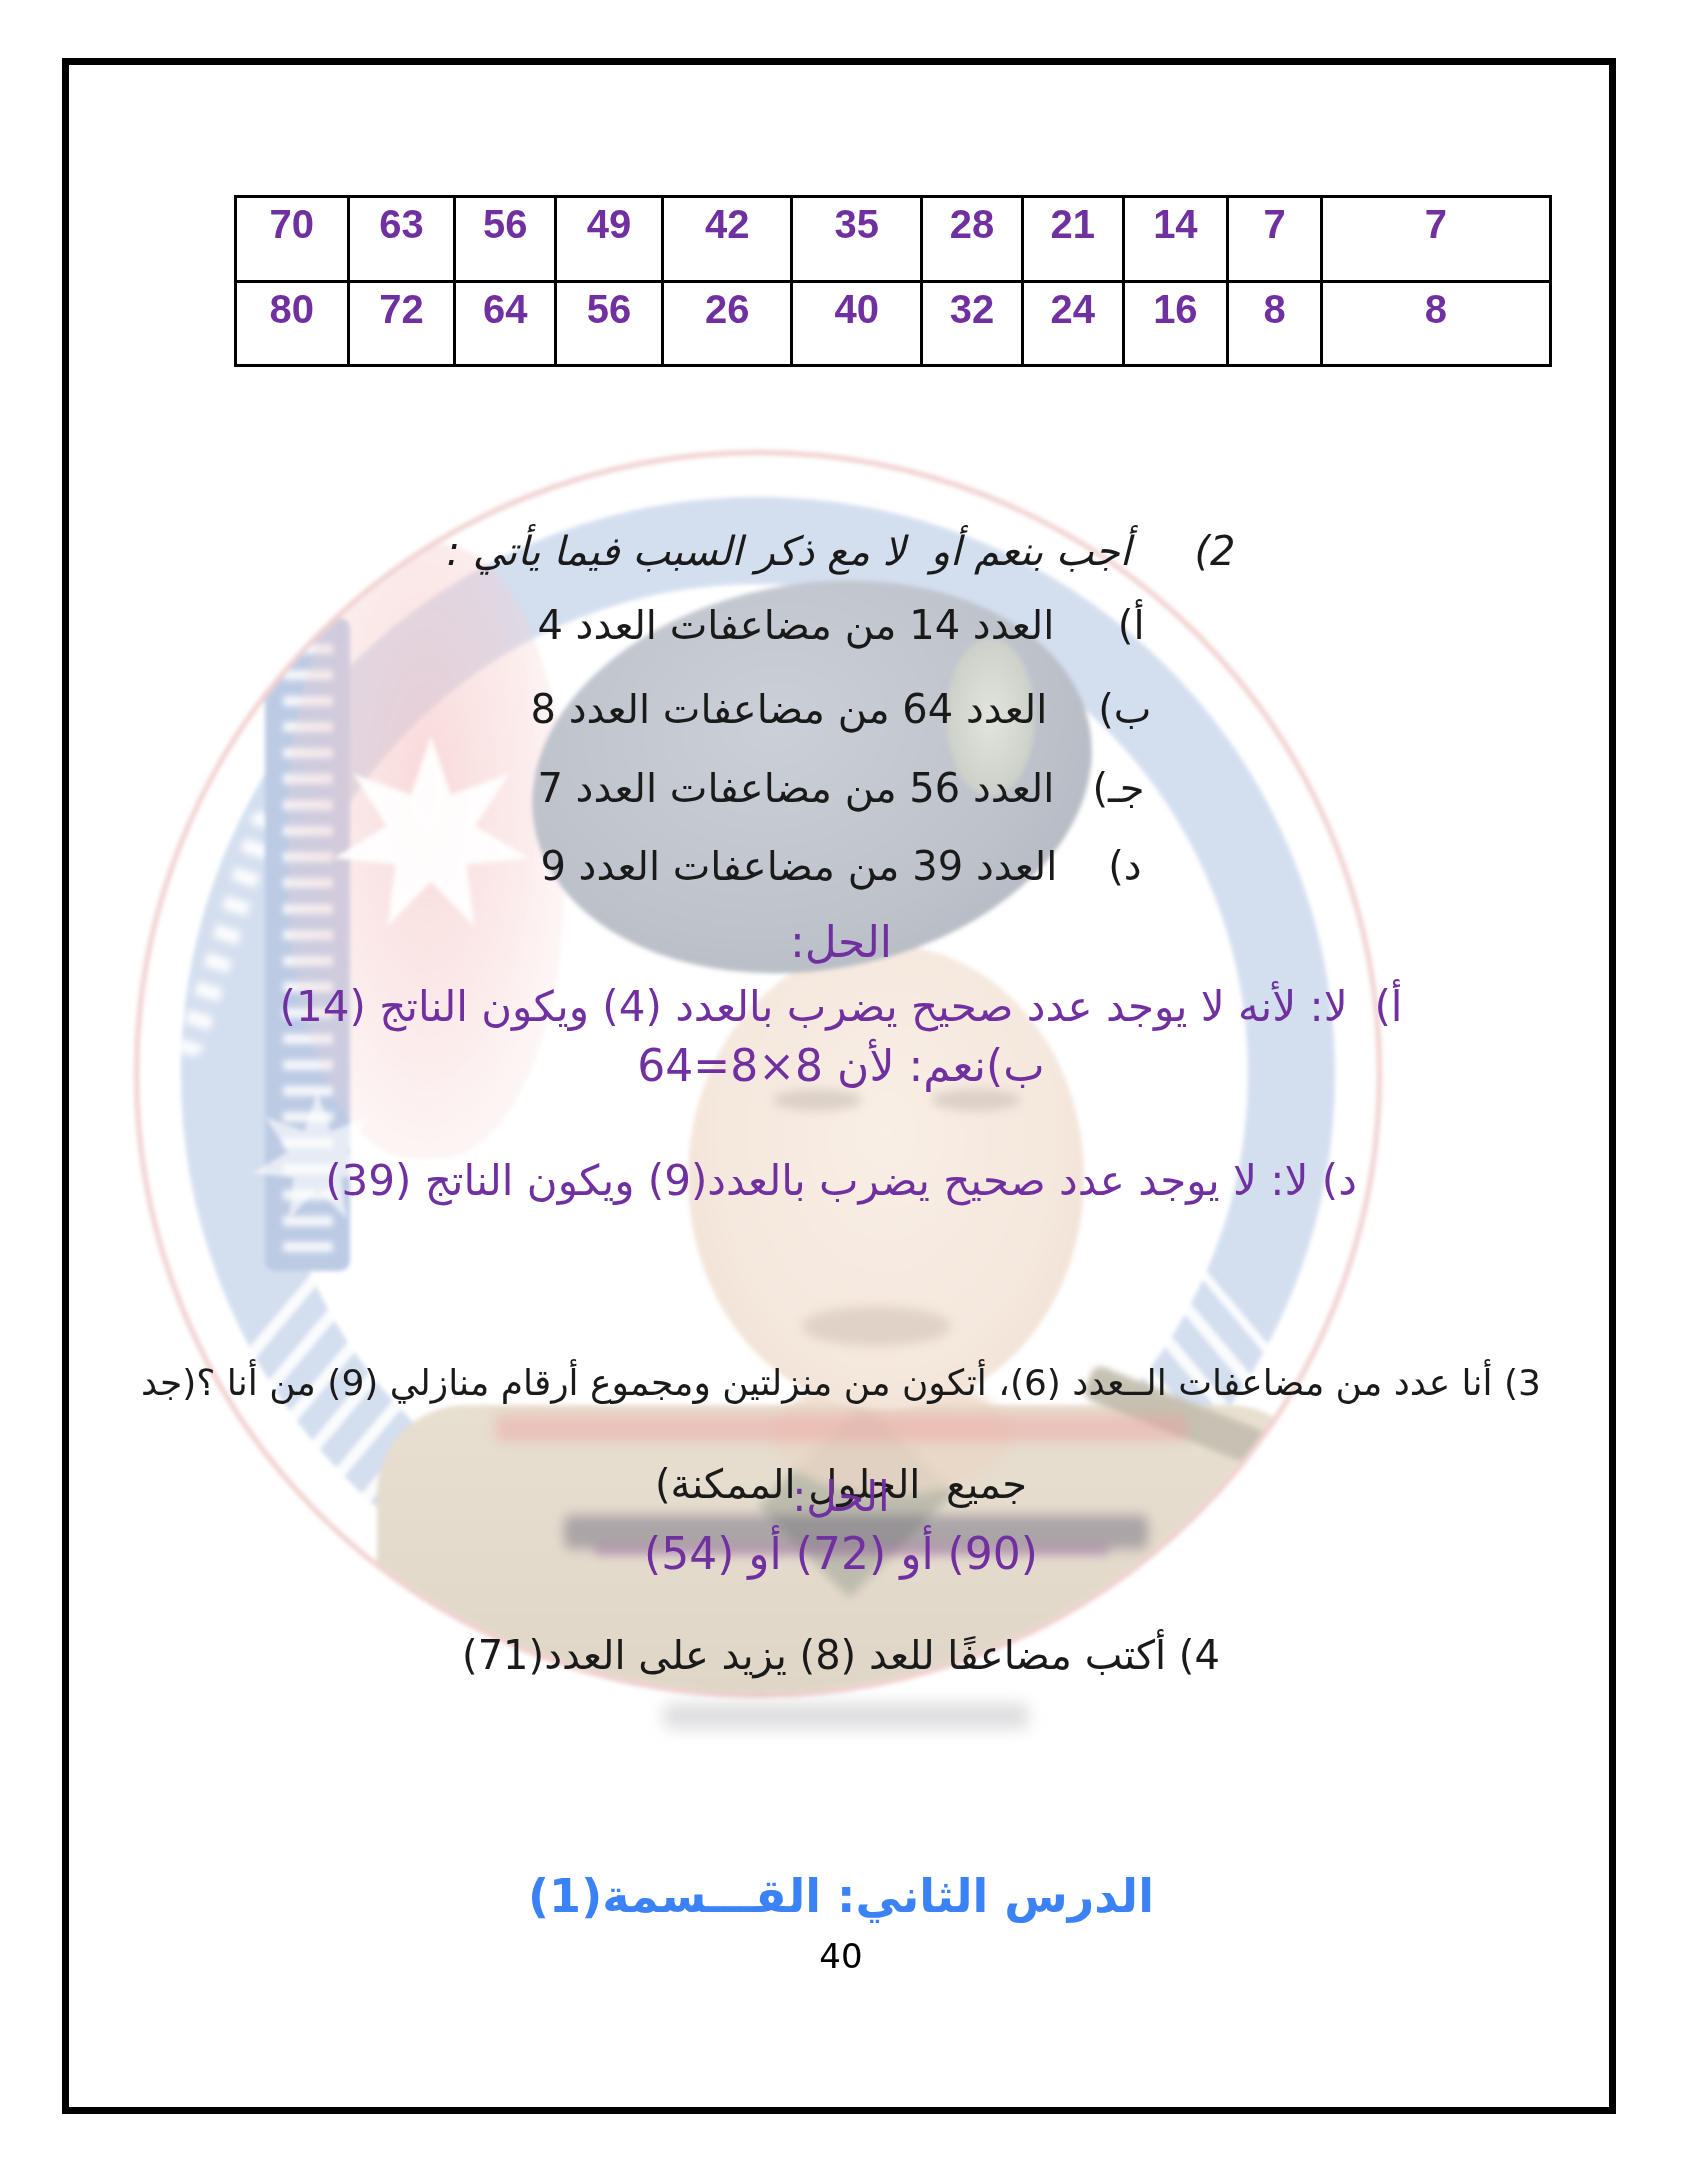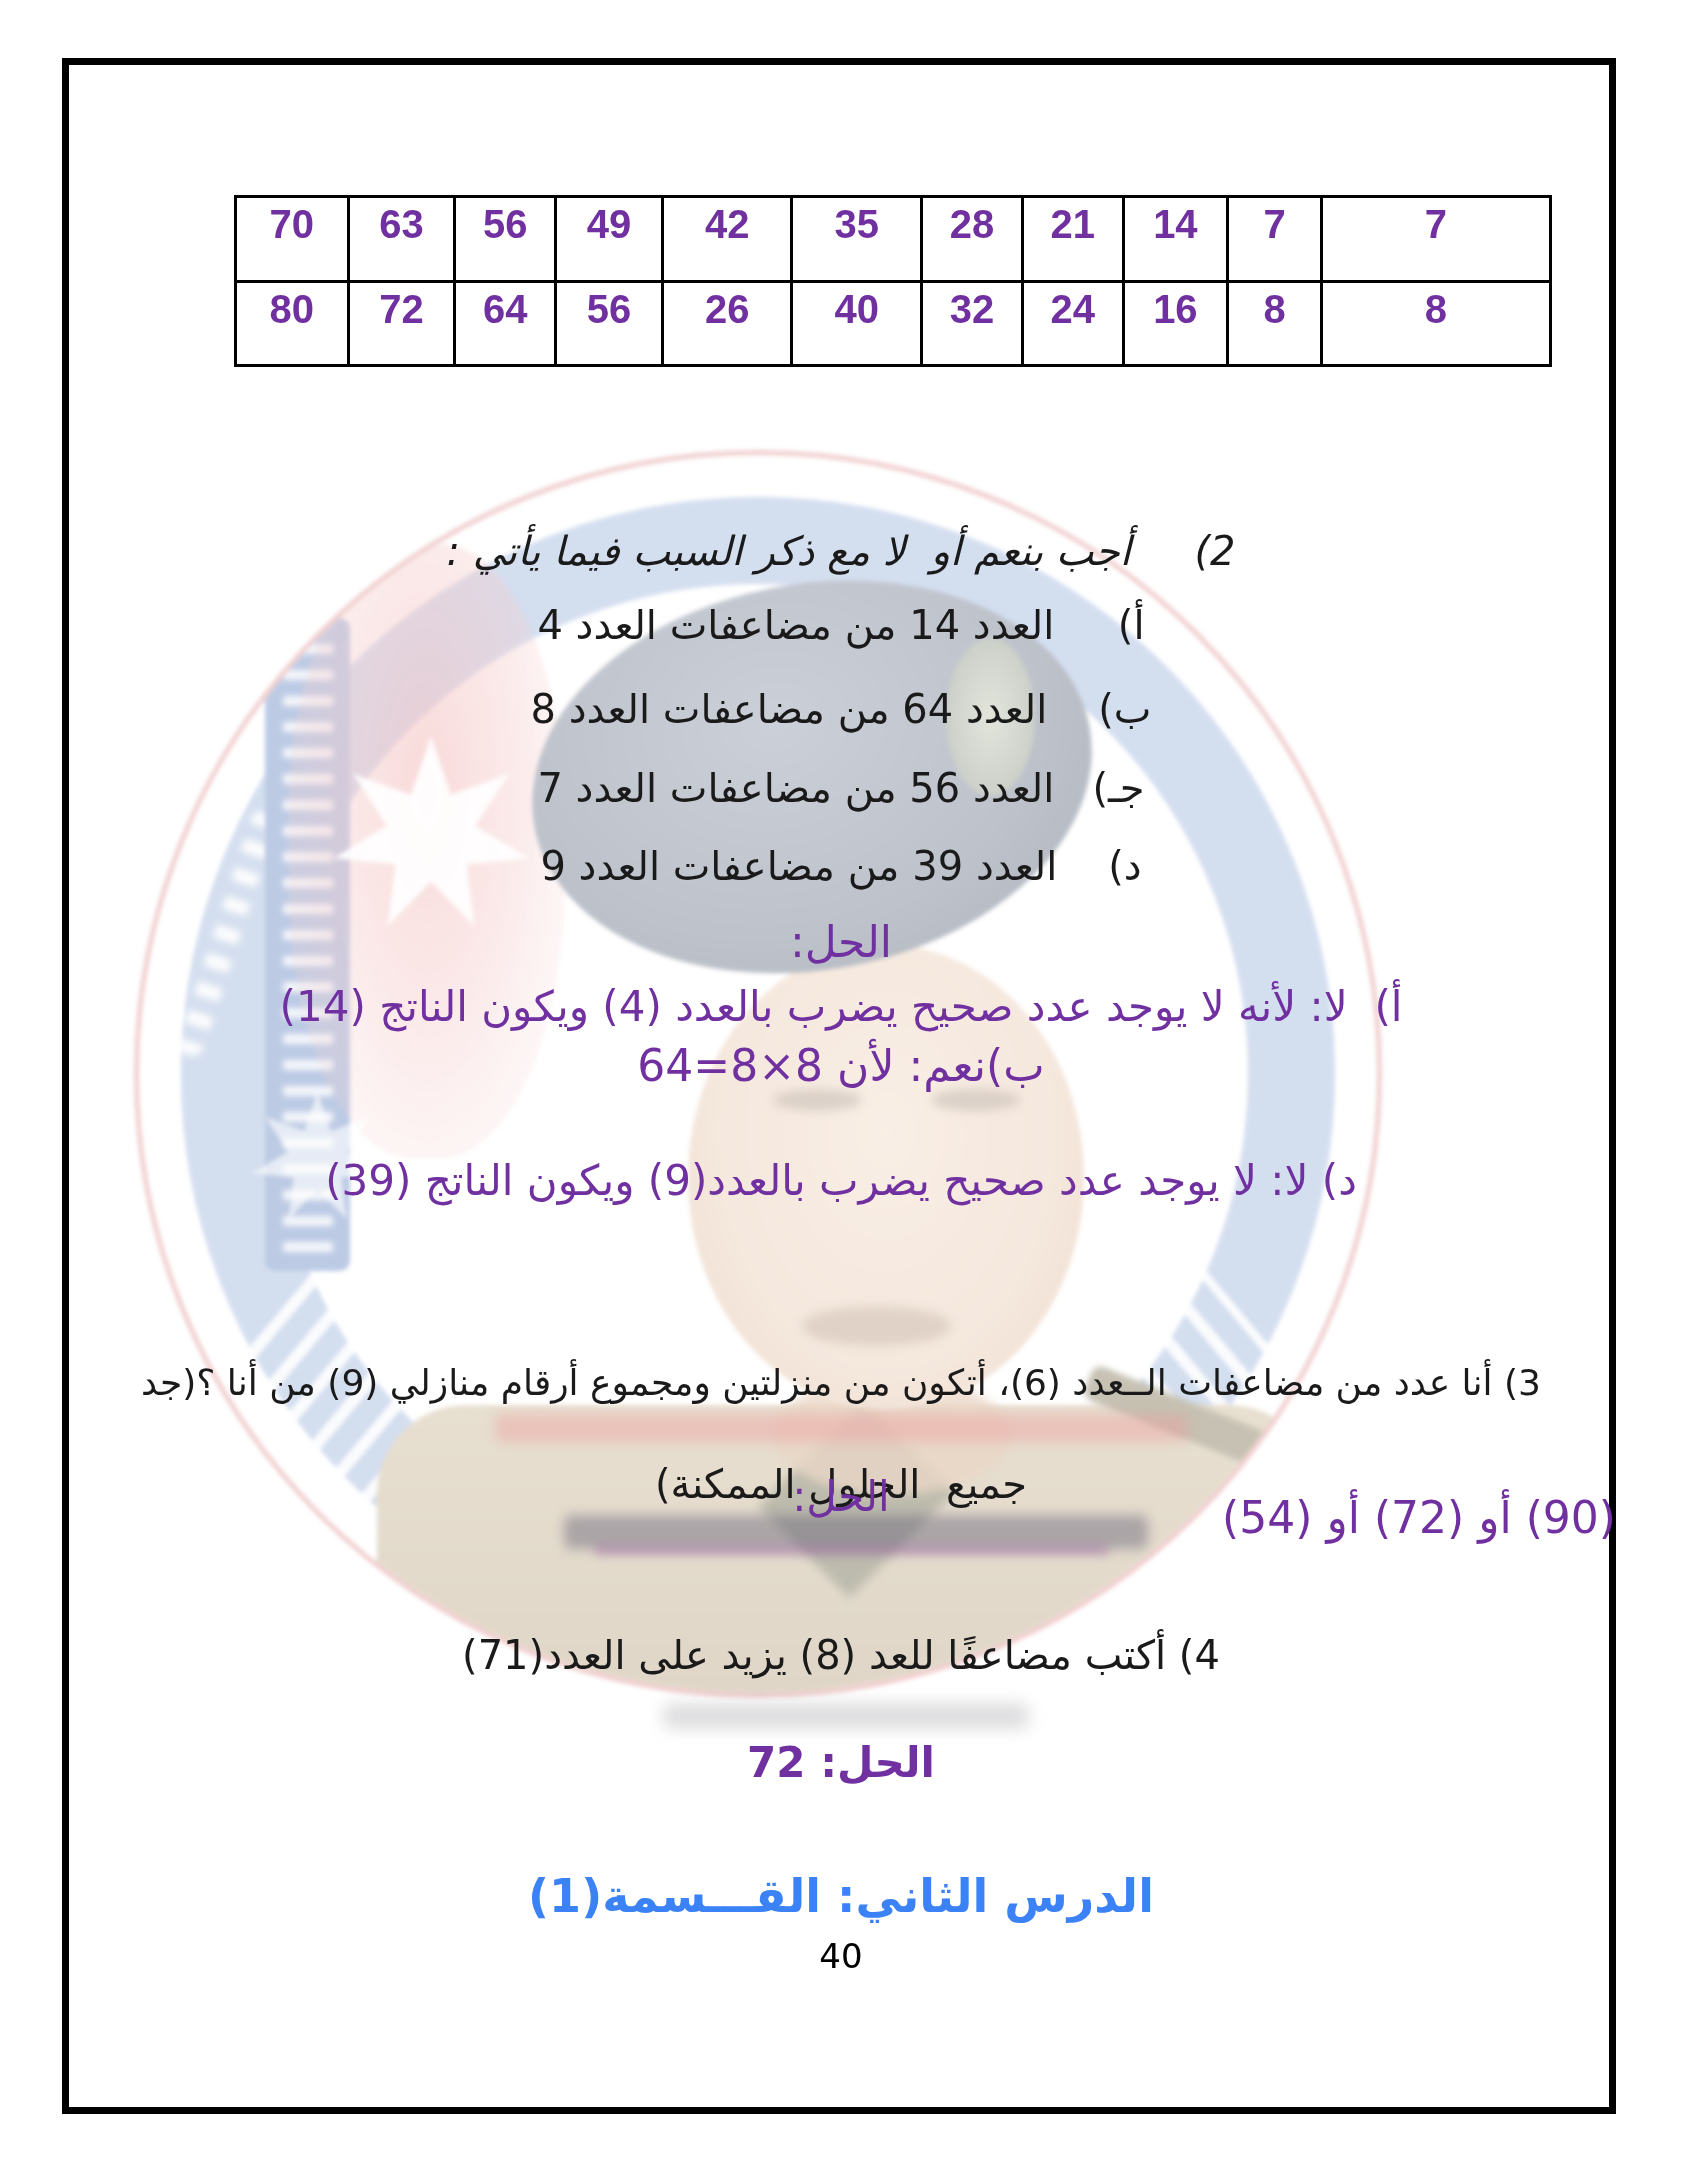--- a/index.html
+++ b/index.html
@@ -161,21 +161,20 @@
   <div class="line black40" style="top:842px;">د)&nbsp;&nbsp;&nbsp; العدد 39 من مضاعفات العدد 9</div>
 
   <div class="line purple p46" style="top:916px;">الحل:</div>
   <div class="line purple p44" style="top:982px;">أ)&nbsp; لا: لأنه لا يوجد عدد صحيح يضرب بالعدد (4) ويكون الناتج (14)</div>
   <div class="line purple p46" style="top:1040px;">ب)نعم: لأن 8×8=64</div>
   <div class="line purple p44" style="top:1156px;">د) لا: لا يوجد عدد صحيح يضرب بالعدد(9) ويكون الناتج (39)</div>
 
   <div class="line black36" style="top:1361px;">3) أنا عدد من مضاعفات الــعدد (6)، أتكون من منزلتين ومجموع أرقام منازلي (9) من أنا ؟(جد</div>
   <div class="line black40" style="top:1428px;margin-top:32px;">جميع&nbsp; الحلول الممكنة)</div>
   <div class="line purple p44" style="top:1472px;">الحل:</div>
-  <div class="line purple p46" style="top:1492px;text-align:right;">(90) أو (72) أو (54)</div>
+  <div class="line purple p46" style="top:1528px;">(90) أو (72) أو (54)</div>
 
   <div class="line black40" style="top:1631px;">4) أكتب مضاعفًا للعد (8) يزيد على العدد(71)</div>
-  <div class="line boldp" style="top:1738px;">الحل: 72</div>
 
   <div class="line red-head" style="top:1869px;">الدرس الثاني: القـــسمة(1)</div>
   <div class="line pagenum" style="top:1936px;">40</div>
 </div>
 
 
 </body></html>

